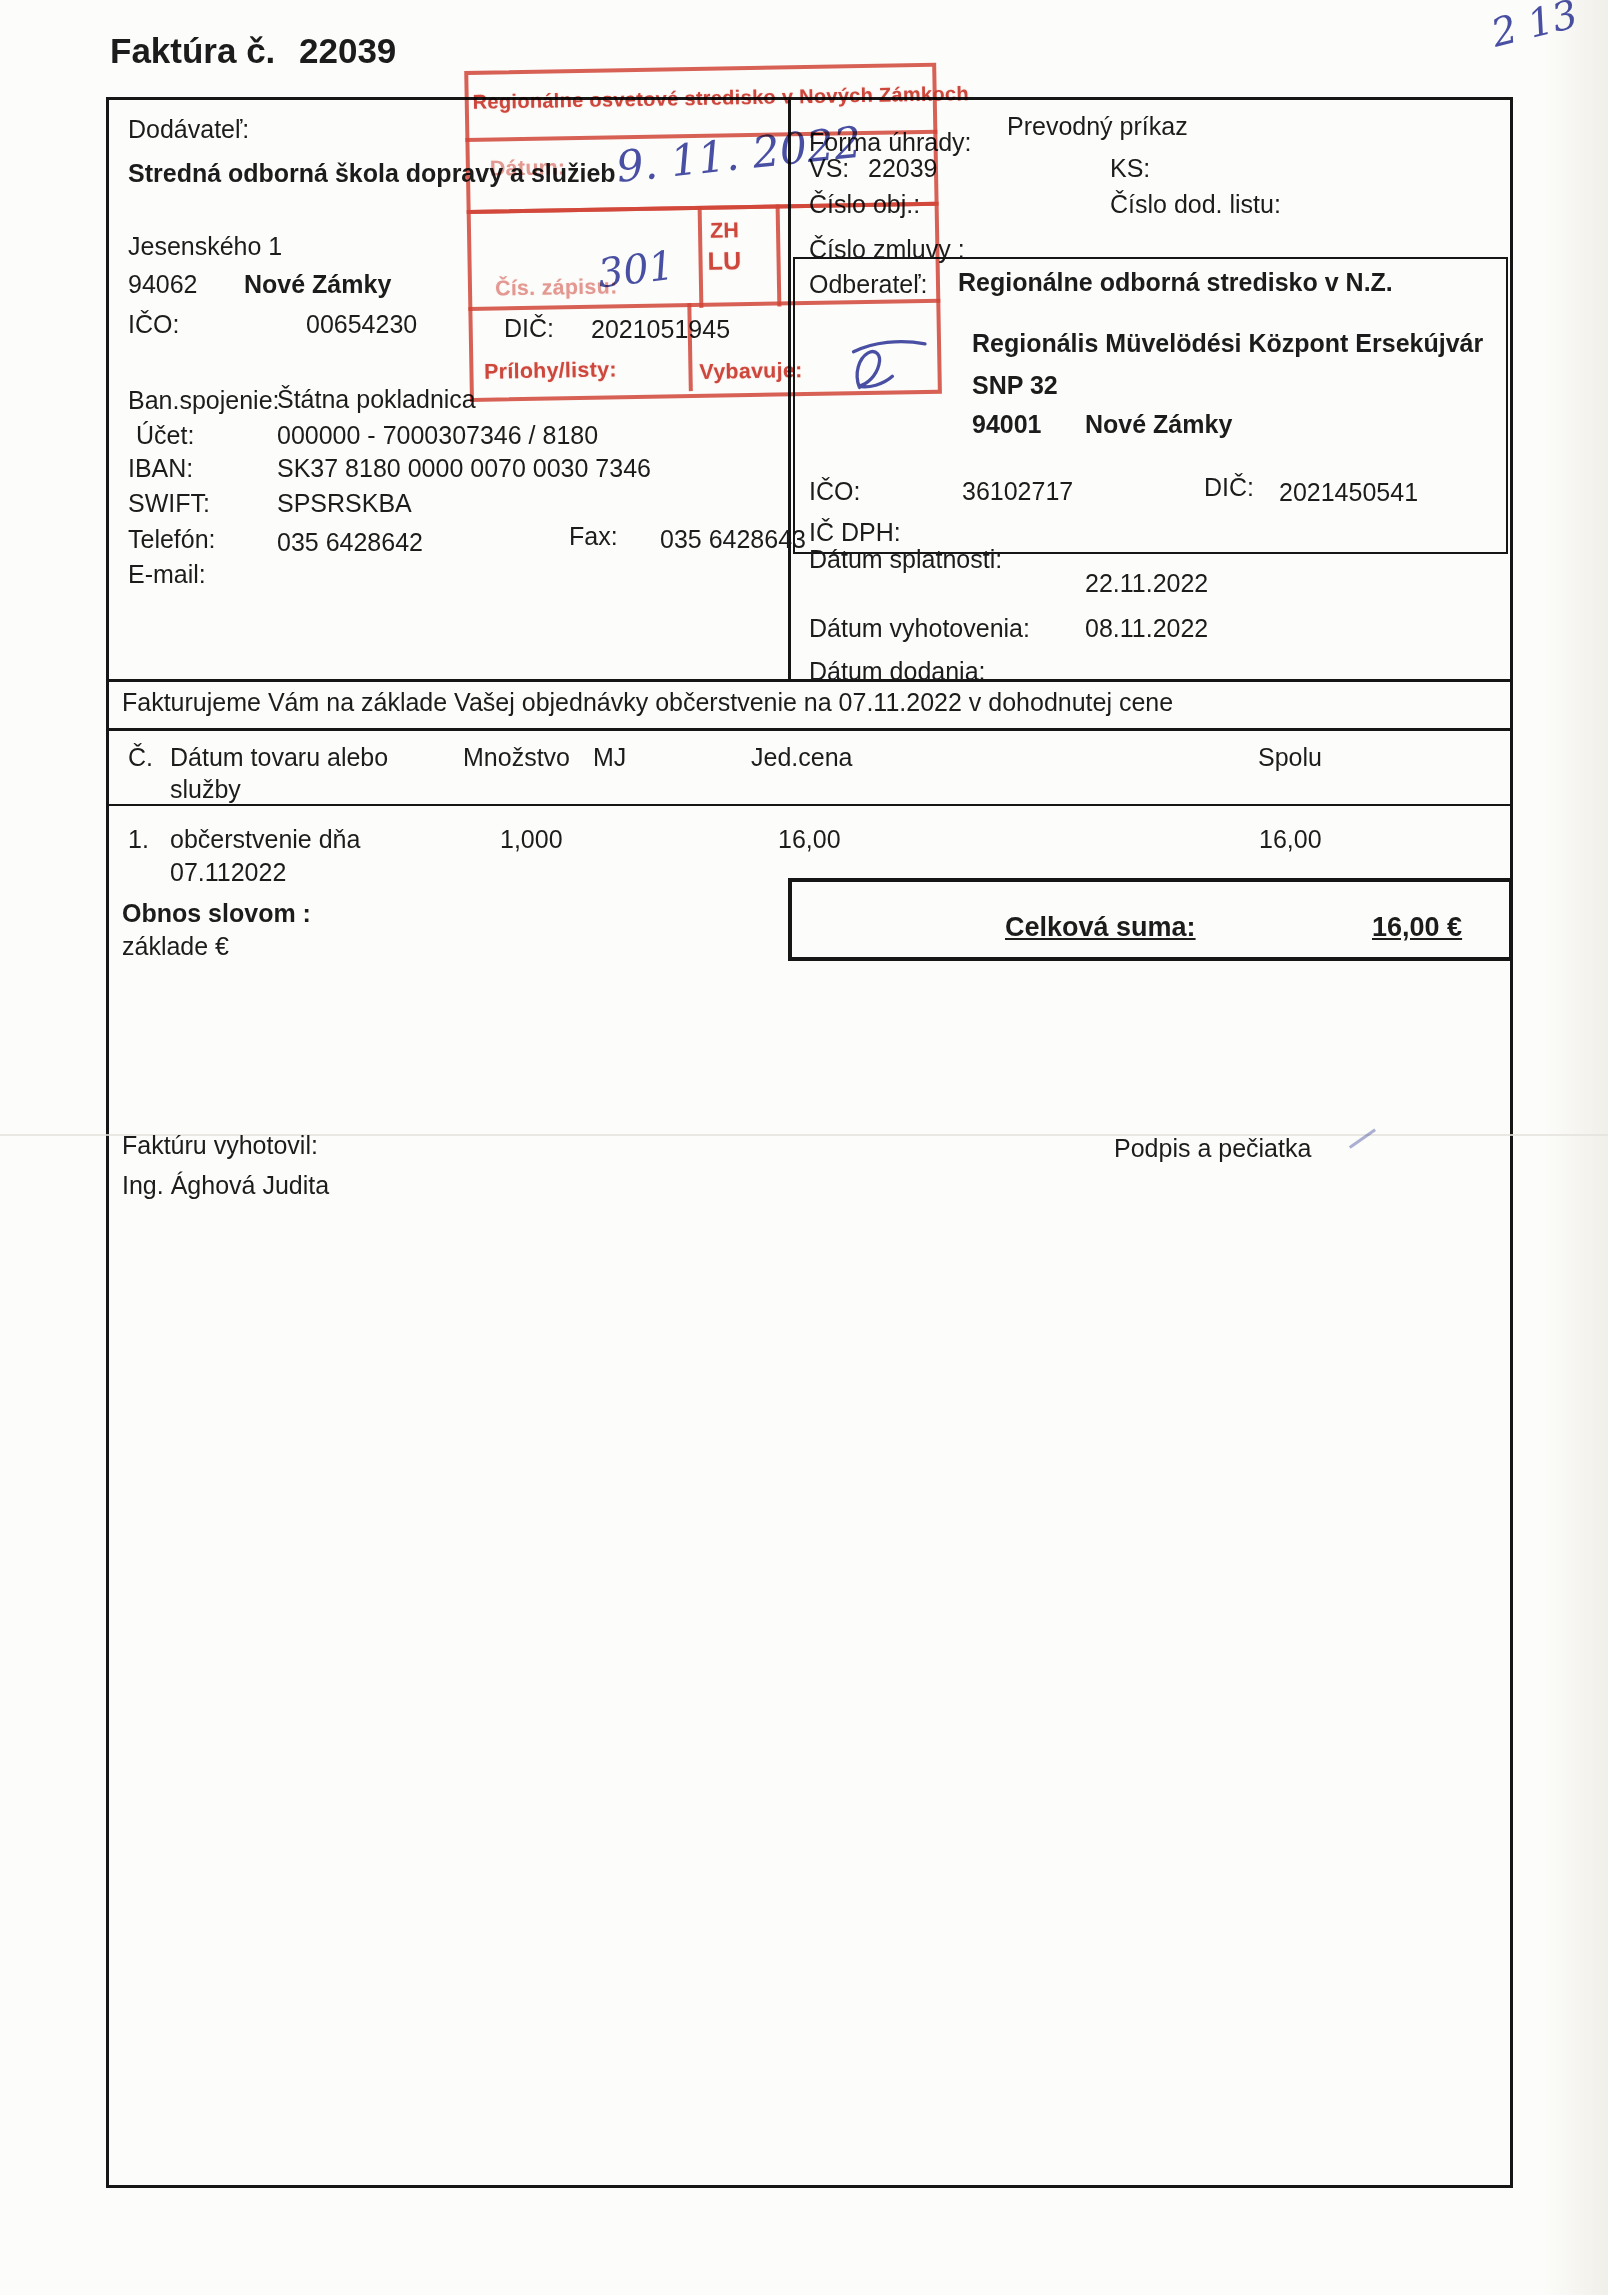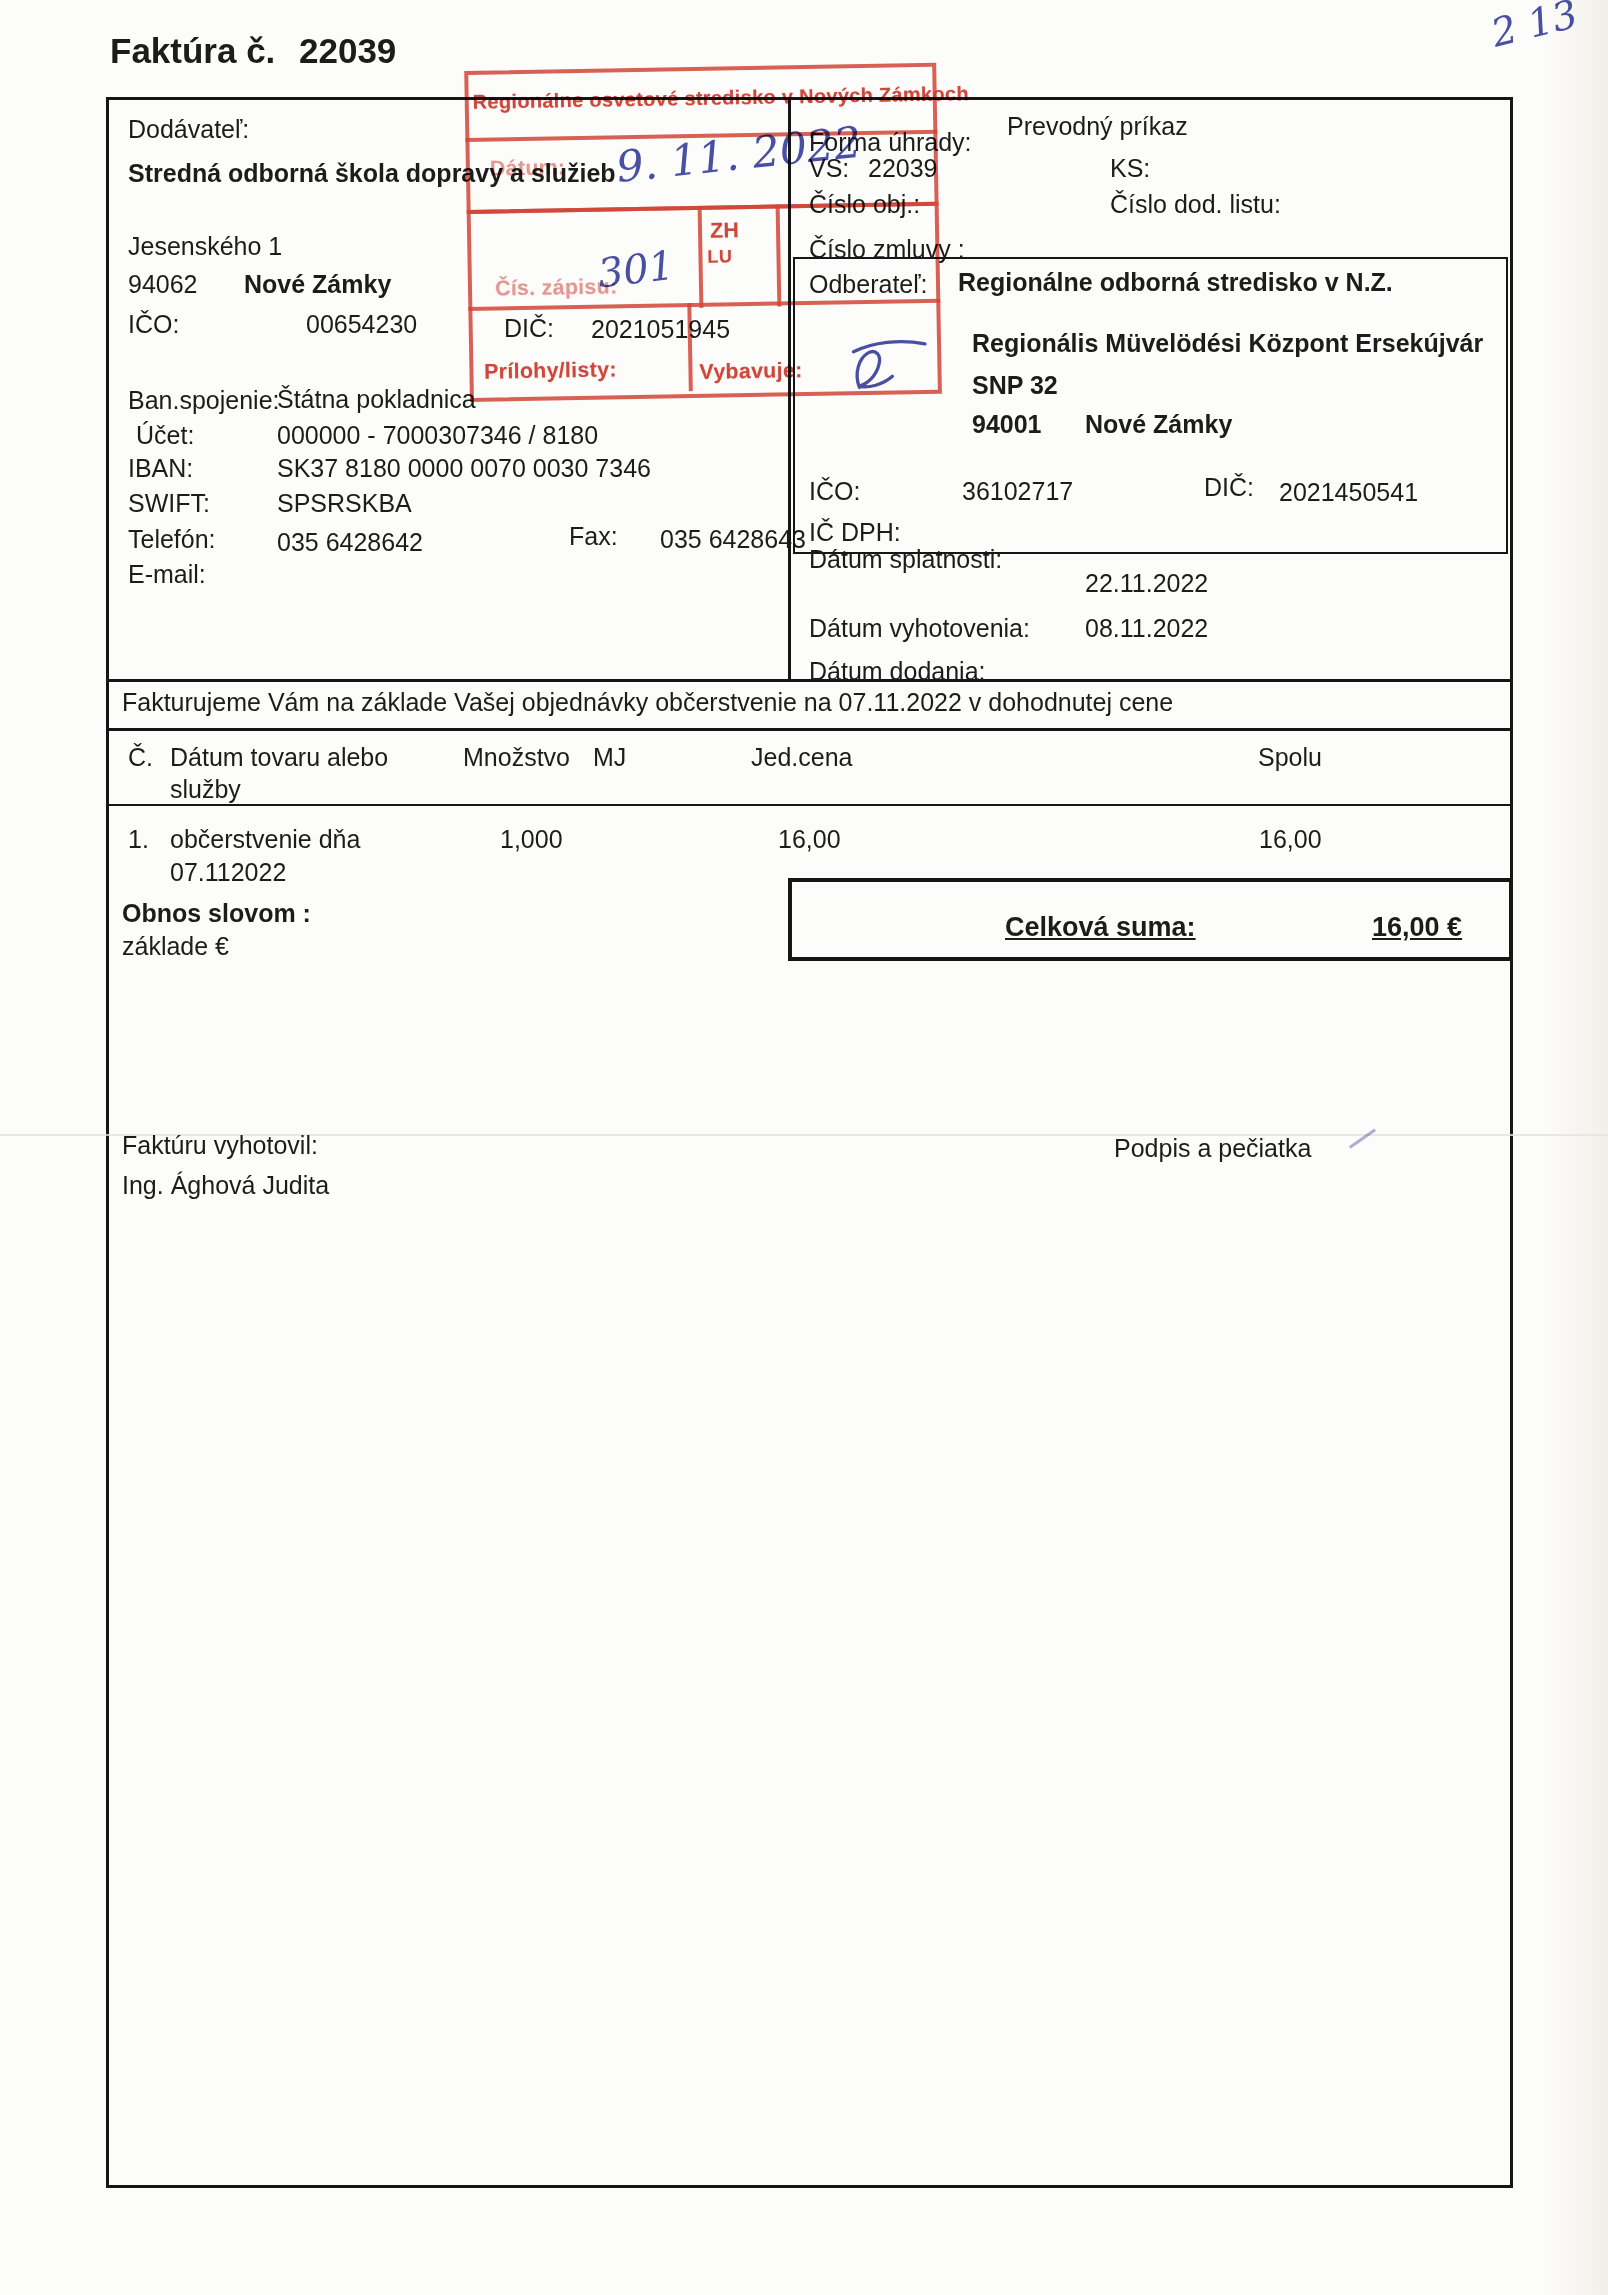--- a/index.html
+++ b/index.html
@@ -151,21 +151,21 @@
 
   <div class="rrect" style="left:0;top:151px;width:464px;height:184px"></div>
   <div class="rline" style="left:0;top:248px;width:472px;height:4px"></div>
   <div class="rline" style="left:231px;top:151px;width:4px;height:102px"></div>
   <div class="rline" style="left:309px;top:151px;width:4px;height:102px"></div>
   <div class="rline" style="left:219px;top:248px;width:4px;height:88px"></div>
 
   <span class="rtxt faint" style="left:27px;top:218px;font-size:21.4px">Čís. zápisu:</span>
   <span class="hand" style="left:130px;top:190px;font-size:40px;transform:rotate(-6deg)">301</span>
   <span class="rtxt" style="left:243px;top:164px;font-size:21.4px">ZH</span>
-  <span class="rtxt" style="left:240px;top:192px;font-size:18px">LU</span>
+  <span class="rtxt" style="left:240px;top:192px;font-size:25px">LU</span>
   <span class="rtxt" style="left:14.7px;top:301px;font-size:21.4px">Prílohy/listy:</span>
   <span class="rtxt" style="left:230px;top:305px;font-size:21.4px">Vybavuje:</span>
 
   <svg style="position:absolute;left:364px;top:281px;mix-blend-mode:multiply" width="107" height="63" viewBox="0 0 160 95">
     <path d="M38,82 C30,60 38,38 52,30 C64,24 72,34 68,48 C64,64 50,78 36,80 C52,84 74,78 88,66" fill="none" stroke="#4a51a6" stroke-width="5" stroke-linecap="round"></path>
     <path d="M30,28 C60,14 100,10 138,18" fill="none" stroke="#4a51a6" stroke-width="5" stroke-linecap="round"></path>
   </svg>
 </div>
 
 

